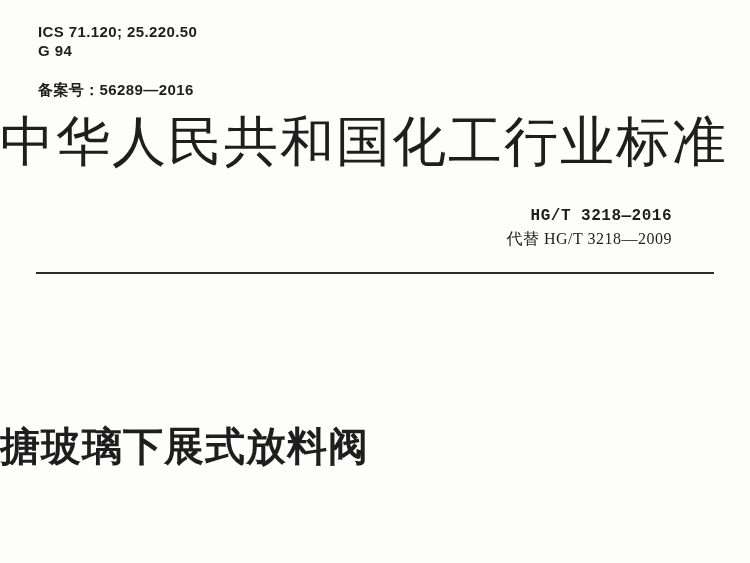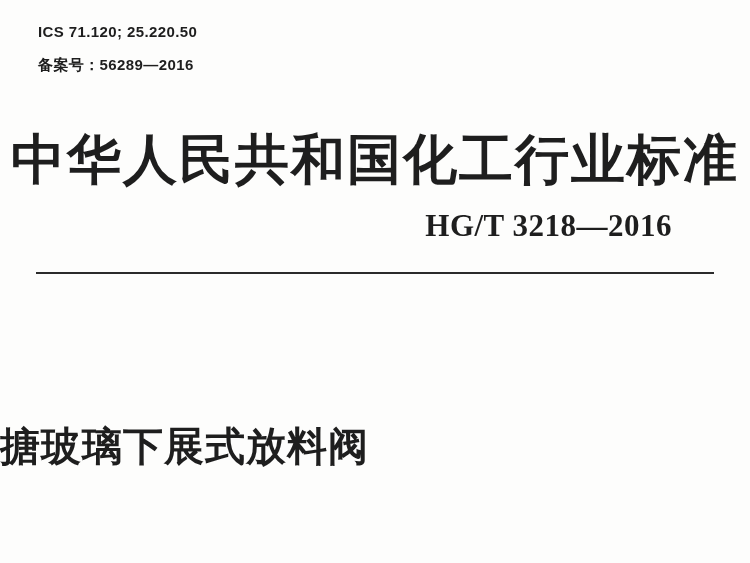--- a/index.html
+++ b/index.html
@@ -25,62 +25,61 @@
   .topleft {
     position: absolute;
     left: 38px;
     top: 22px;
     font-weight: bold;
     font-size: 15px;
     line-height: 19px;
     letter-spacing: 0.4px;
     white-space: nowrap;
   }
-  .topleft .record { margin-top: 14px; font-size: 15px; }
+  .topleft .record { margin-top: 20px; font-size: 15px; }
 
   
   .logo {
     position: absolute;
     top: 14px;
     right: 98px;
     font-family: "Liberation Serif", "DejaVu Serif", serif;
     font-weight: bold;
     font-size: 104px;
     line-height: 1;
     letter-spacing: -3px;
     color: var(--ink);
   }
 
   
   .heading {
     position: absolute;
-    top: 131px;
+    top: 113px;
     left: 0;
     width: 100%;
-    text-align: center;
     font-family: "Liberation Serif", "DejaVu Serif", serif;
-    font-weight: bold;
+    font-weight: normal;
     font-size: 54px;
     line-height: 1.1;
     letter-spacing: 2px;
     white-space: nowrap;
   }
 
   
   .stdnum {
     position: absolute;
     top: 207px;
     right: 78px;
     text-align: right;
     white-space: nowrap;
   }
   .stdnum .num {
-    font-family: Liberation Serif, serif;
+    font-family: Liberation Mono, monospace;
     font-weight: bold;
-    font-size: 31px;
+    font-size: 16px;
     line-height: 1.2;
     letter-spacing: 0.5px;
   }
   .stdnum .replaces {
     margin-top: 3px;
     font-family: "Liberation Serif", "DejaVu Serif", serif;
     font-weight: normal;
     font-size: 16px;
     letter-spacing: 0.5px;
   }
@@ -122,28 +121,30 @@
     white-space: nowrap;
   }
 </style>
 </head>
 <body>
 
 <div class="page">
 
   <div class="topleft">
     <div class="ics">ICS 71.120; 25.220.50</div>
+    <div class="gcode">G 94</div>
     <div class="record">备案号：56289—2016</div>
   </div>
 
 
   <h1 class="heading">中华人民共和国化工行业标准</h1>
 
   <div class="stdnum">
     <div class="num">HG/T 3218—2016</div>
+    <div class="replaces">代替 HG/T 3218—2009</div>
   </div>
 
   <div class="rule"></div>
 
   <h2 class="title-zh">搪玻璃下展式放料阀</h2>
 
 
 </div>
 
 </body></html>

